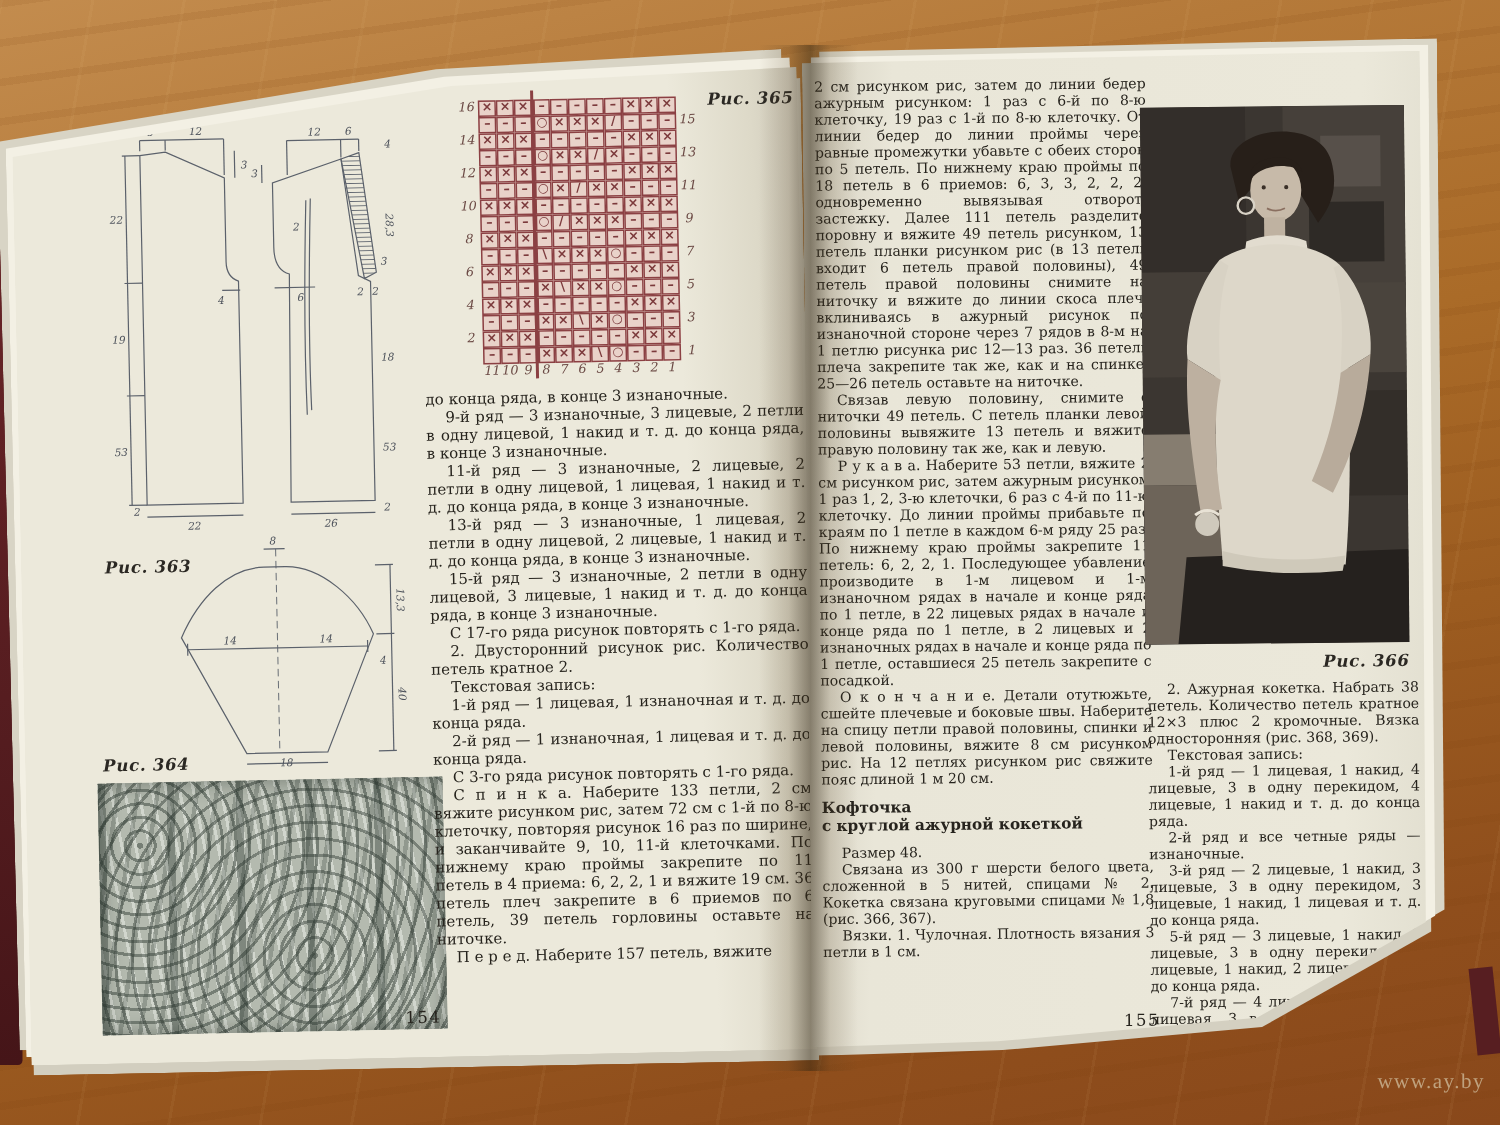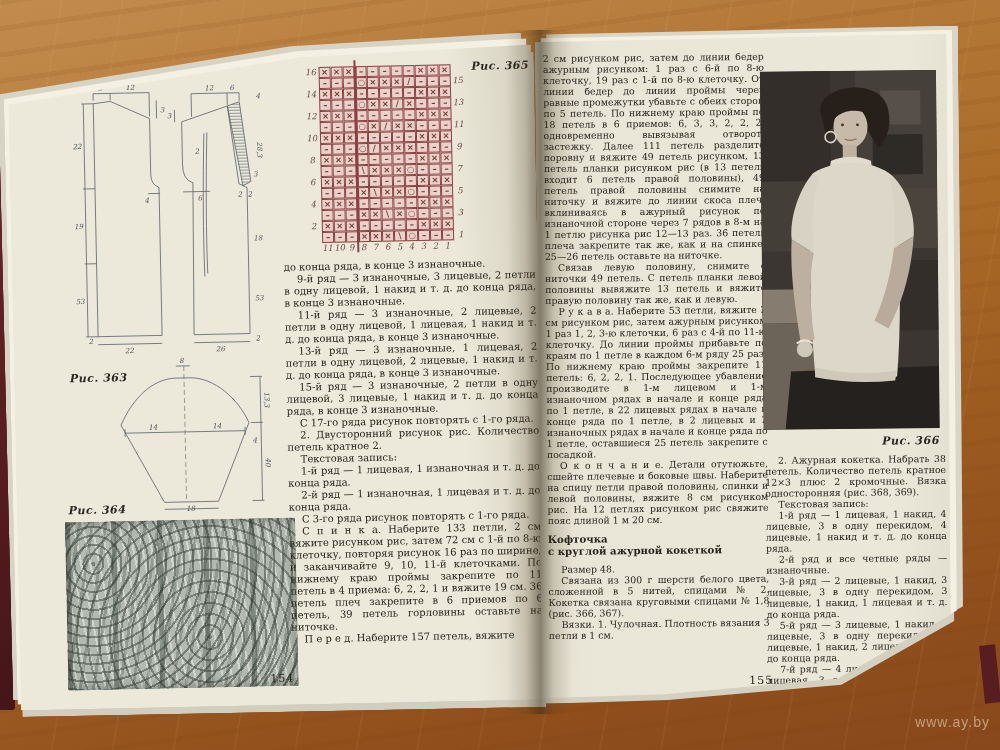--- a/index.html
+++ b/index.html
@@ -62,21 +62,21 @@
       repeating-radial-gradient(circle at 62% 70%,rgba(48,58,51,.45) 0 2px,transparent 2px 11px),
       repeating-linear-gradient(100deg,rgba(64,75,67,.3) 0 3px,transparent 3px 13px),
       repeating-linear-gradient(80deg,rgba(245,248,242,.45) 0 2px,transparent 2px 9px);
     box-shadow:inset 0 0 14px rgba(30,40,33,.45);}
   
   .photo{position:absolute;left:225px;top:36px;width:176px;height:358px;background:#3d3833;overflow:hidden;}
   .cap366{position:absolute;left:225px;top:400px;width:176px;text-align:right;}
   .pn154{left:0;top:622px;width:100%;text-align:center;}
   .pn155{left:160px;top:638px;width:120px;text-align:center;}
   .watermark{position:absolute;right:10px;bottom:20px;color:#cdb897;opacity:.8;
-    font-family:Liberation Sans, sans-serif;font-size:14px;letter-spacing:1px;}
+    font-family:Liberation Serif, serif;font-size:14px;letter-spacing:1px;}
 </style>
 </head>
 <body>
 
 <div class="wood"></div>
 <div class="cover-left"></div>
 <div class="cover-corner"></div>
 
 <div class="page lp-s2"></div>
 <div class="page lp-s3"></div>

